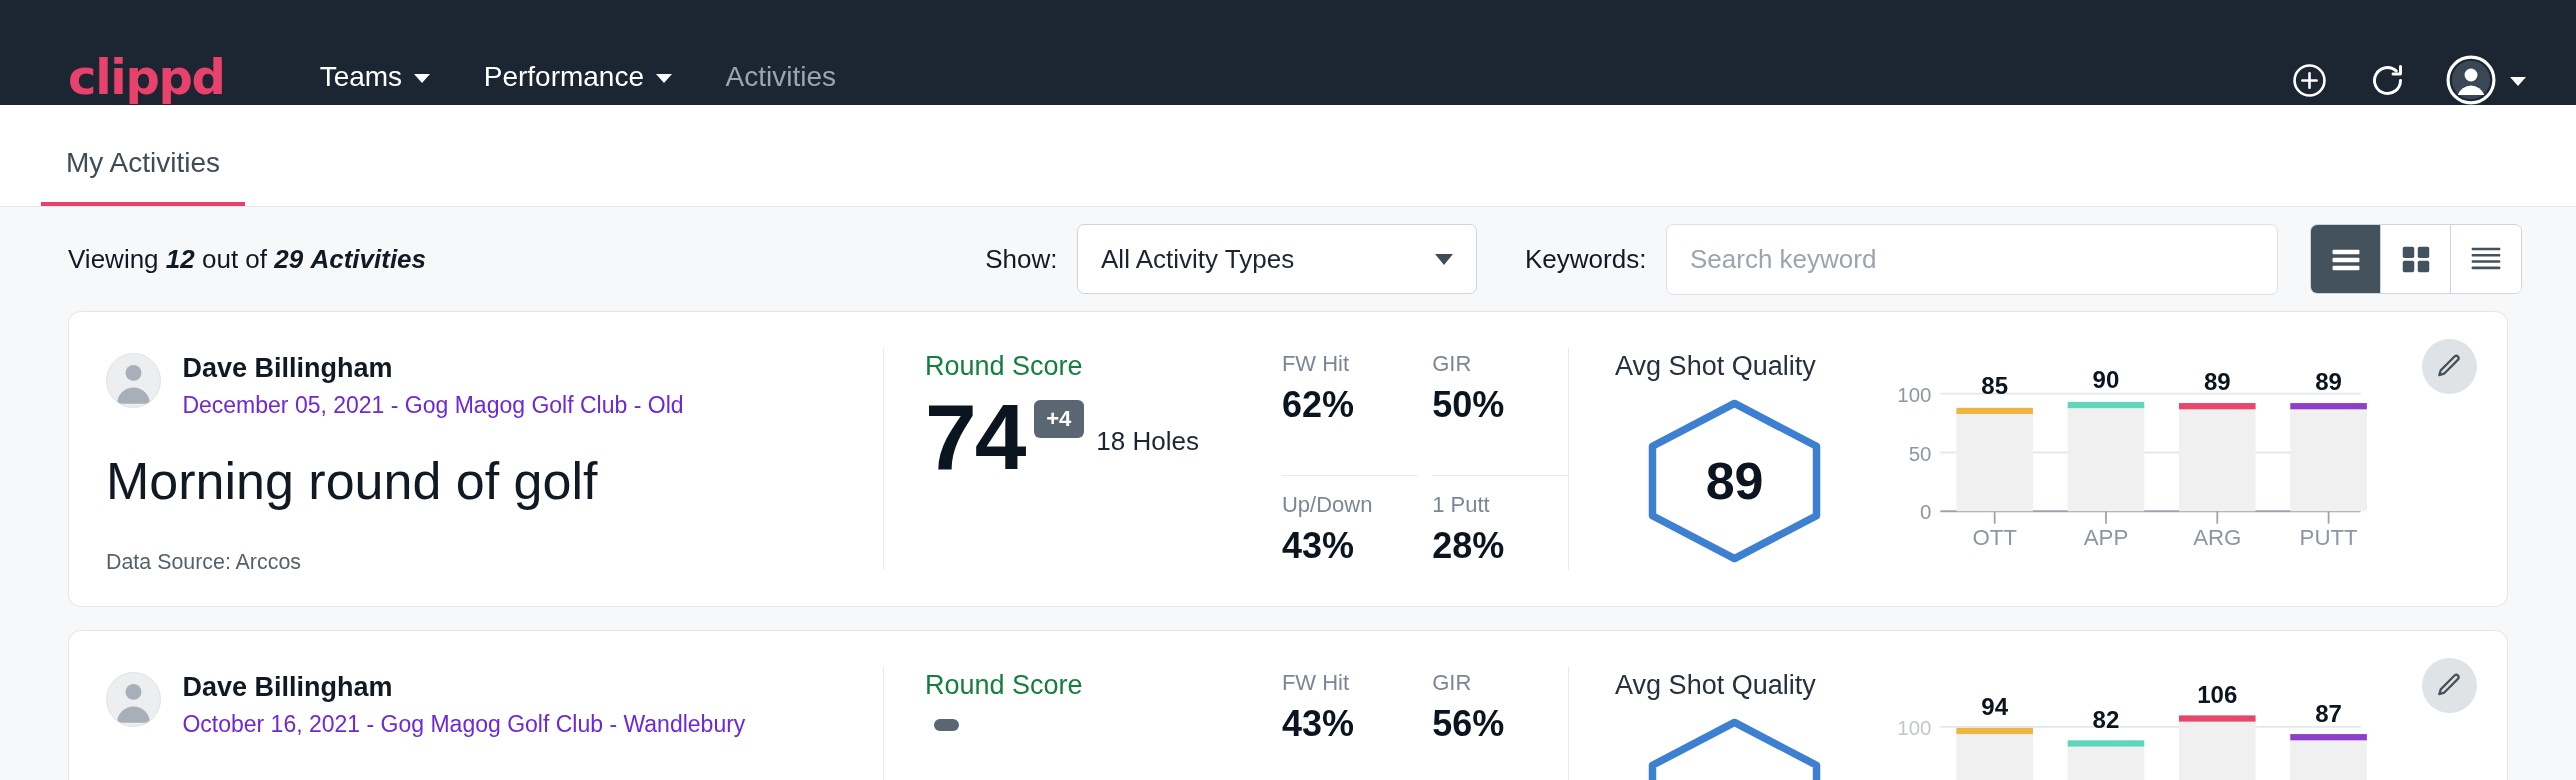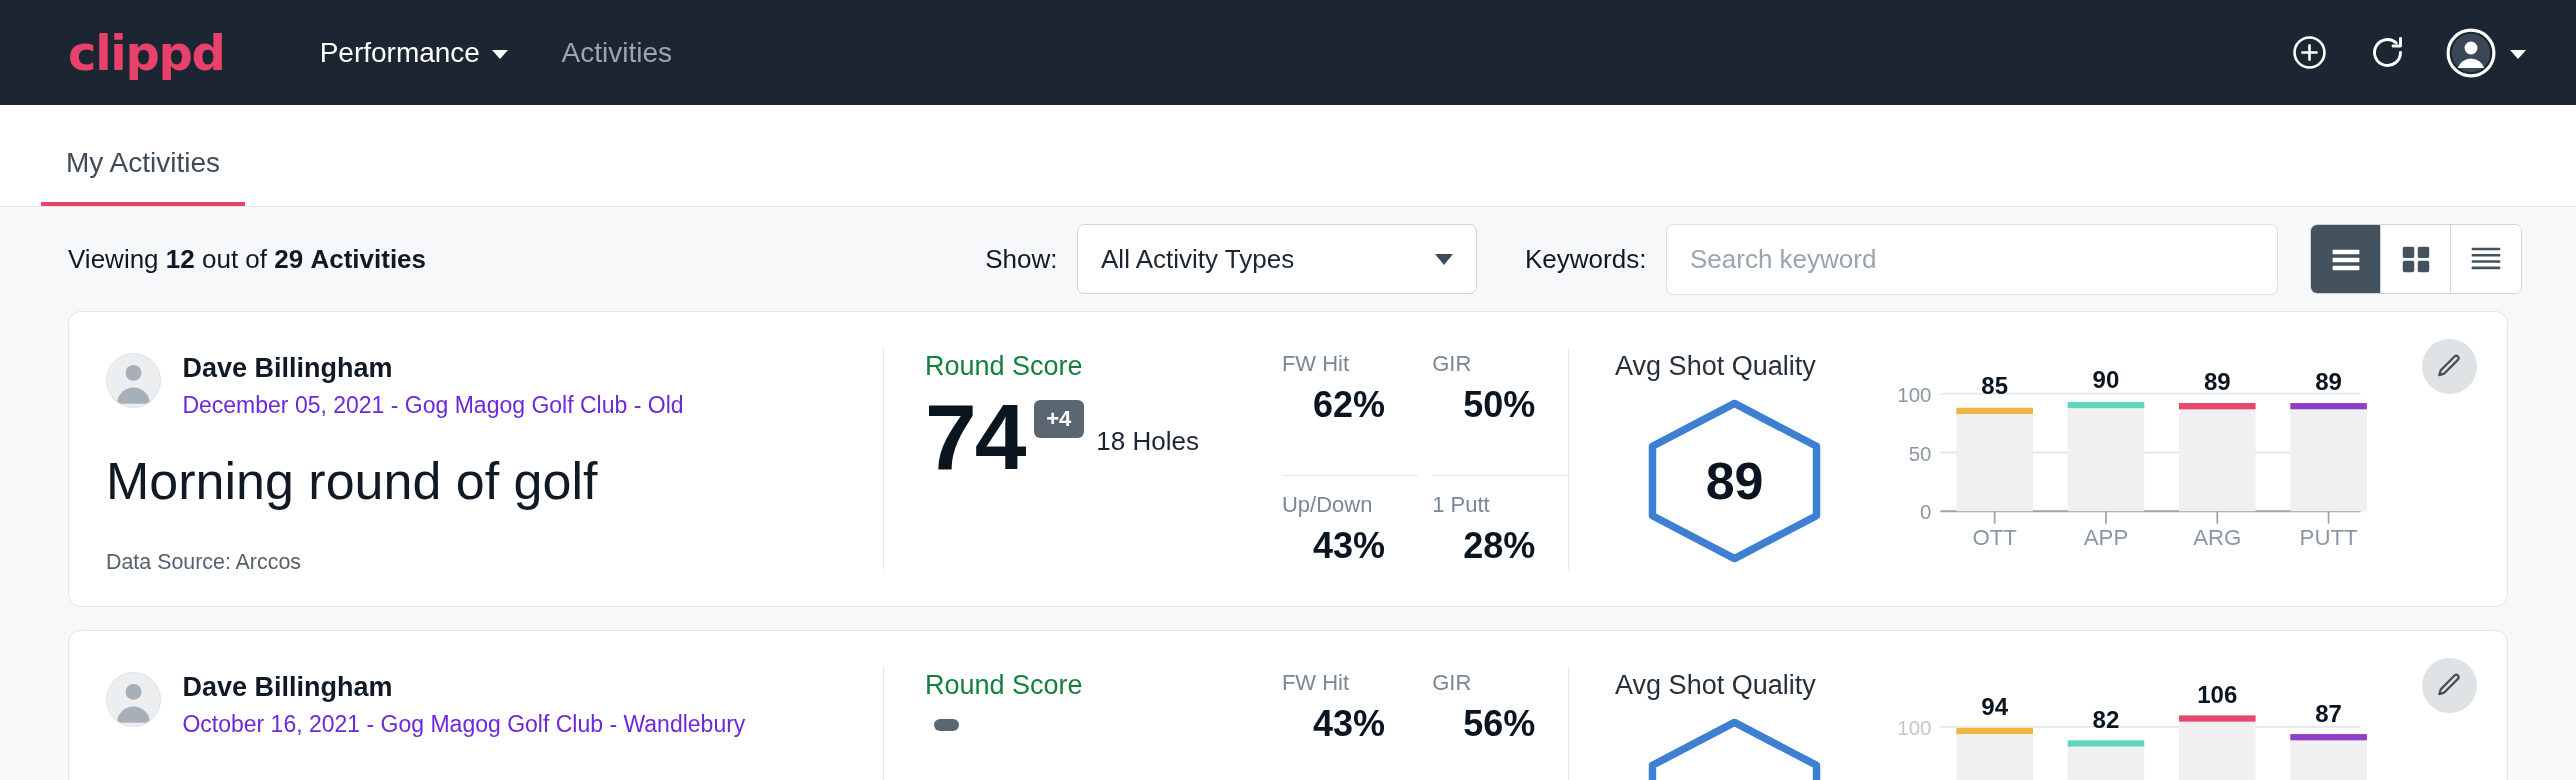--- a/index.html
+++ b/index.html
@@ -8,21 +8,21 @@
     font-family: "Liberation Sans", sans-serif;
     background: #f7f8fa;
     overflow: hidden;
   }
 
   
   .topnav {
     height: 105px;
     background: #1b2632;
     display: flex;
-    align-items: center;
+    align-items: flex-end;
     padding: 0 50px 0 68px;
     position: relative;
   }
   .logo {
     font-size: 48px;
     font-weight: 700;
     color: #e8416b;
     letter-spacing: -1.3px;
     margin-right: 68px;
     font-family: "DejaVu Sans", sans-serif;
@@ -72,21 +72,21 @@
 
   
   .filterbar {
     height: 104px;
     display: flex;
     align-items: center;
     padding: 0 54px 0 68px;
     background: #f7f8fa;
   }
   .viewing { font-size: 26px; color: #111a24; }
-  .viewing b { font-weight: 700; }
+  .viewing b { font-weight: 700; font-style: italic; }
   .filter-right { margin-left: auto; display: flex; align-items: center; gap: 0; }
   .lbl { font-size: 26px; color: #111a24; margin-right: 19.6px; white-space: nowrap; }
   .select {
     width: 400px; height: 70px;
     background: #ffffff;
     border: 0.9px solid #cfd4da;
     border-radius: 7.1px;
     display: flex; align-items: center;
     padding: 0 23px;
     font-size: 26px; color: #1b2632;
@@ -180,21 +180,21 @@
     font-size: 22px; font-weight: 700;
     border-radius: 6.2px; padding: 6.2px 12.5px;
     margin-left: 9px; align-self: flex-start;
     margin-top: 7.1px;
   }
   .rs-holes { font-size: 26px; color: #1b2632; margin-left: 12.5px; margin-bottom: 24px; }
 
   .stats { display: grid; grid-template-columns: 136px 136px; column-gap: 14.3px; }
   .stat { padding-bottom: 5.4px; }
   .stat .s-lbl { font-size: 22px; color: #7b8794; }
-  .stat .s-val { font-size: 36px; font-weight: 700; color: #0b1520; margin-top: 7.1px; margin-left: 31px; }
+  .stat .s-val { font-size: 36px; font-weight: 700; color: #0b1520; margin-top: 7.1px; }
   .stat.br { border-bottom: 0.9px solid #e6e9ec; padding-bottom: 16px; margin-bottom: 16px; }
 
   .card-right { flex: 1; padding: 39px 0 0 46px; display: flex; }
   .asq-lbl { font-size: 27px; color: #26313d; }
   .hexwrap { margin-top: 14.3px; }
 
   
   .chart { margin-left: 43px; margin-top: 16px; position: relative; }
   .chart-svg { display: block; }
 
@@ -206,20 +206,24 @@
     cursor: pointer;
   }
 </style>
 </head>
 <body>
 
 <div class="topnav">
   <div class="logo">clippd</div>
 
   <div class="navitems">
+    <div class="navitem">
+      <span>Teams</span>
+      <span class="chev"></span>
+    </div>
     <div class="navitem">
       <span>Performance</span>
       <span class="chev"></span>
     </div>
     <div class="navitem muted">
       <span>Activities</span>
     </div>
   </div>
 
   <div class="navright">

